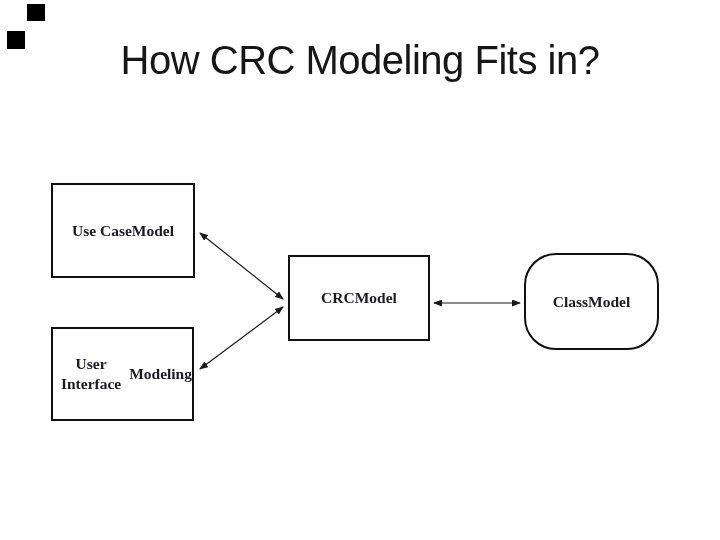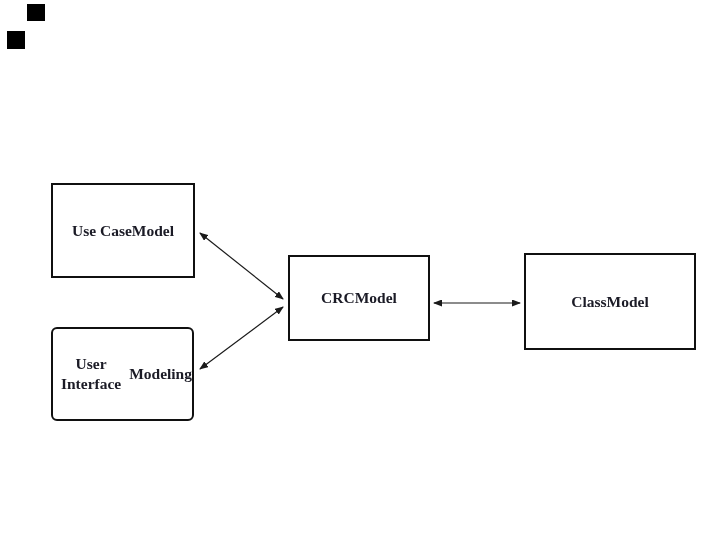--- a/index.html
+++ b/index.html
@@ -52,23 +52,23 @@
     align-items: center;
     justify-content: center;
     text-align: center;
     font-family: "Liberation Serif", serif;
     font-weight: 700;
     font-size: 15.5px;
     line-height: 20px;
     color: #1b1b26;
   }
   .box-use-case  { left: 51px;  top: 183px; width: 144px; height: 95px; }
-  .box-ui-proto  { left: 51px;  top: 327px; width: 143px; height: 94px; border-radius: 6px; }
+  .box-ui-proto  { left: 51px;  top: 327px; width: 143px; height: 94px; }
   .box-crc       { left: 288px; top: 255px; width: 142px; height: 86px; }
-  .box-class     { left: 524px; top: 253px; width: 172px; height: 97px; }
+  .box-class     { left: 524px; top: 253px; width: 135px; height: 97px; border-radius: 32px; }
 
   .connectors {
     position: absolute;
     left: 0;
     top: 0;
     width: 720px;
     height: 540px;
     pointer-events: none;
   }
   .connectors line {
@@ -77,20 +77,21 @@
   }
 </style>
 </head>
 <body>
 
 <div class="slide">
 
   <div class="accent-sq sq1"></div>
   <div class="accent-sq sq2"></div>
 
+  <h1 class="slide-title">How CRC Modeling Fits in?</h1>
 
   <div class="diagram">
 
     <div class="box box-use-case">
       <span>Use Case</span>
       <span>Model</span>
     </div>
 
     <div class="box box-ui-proto">
       <span>User Interface</span>

